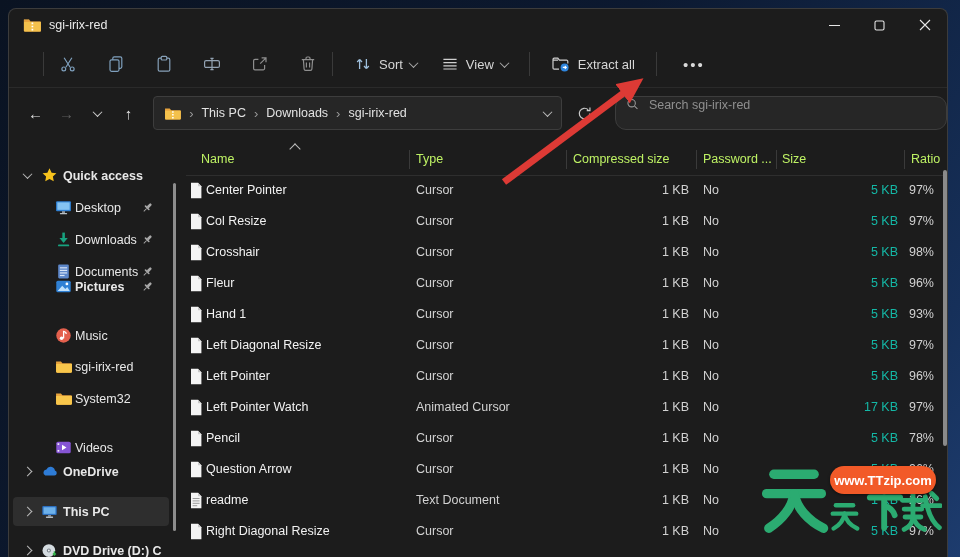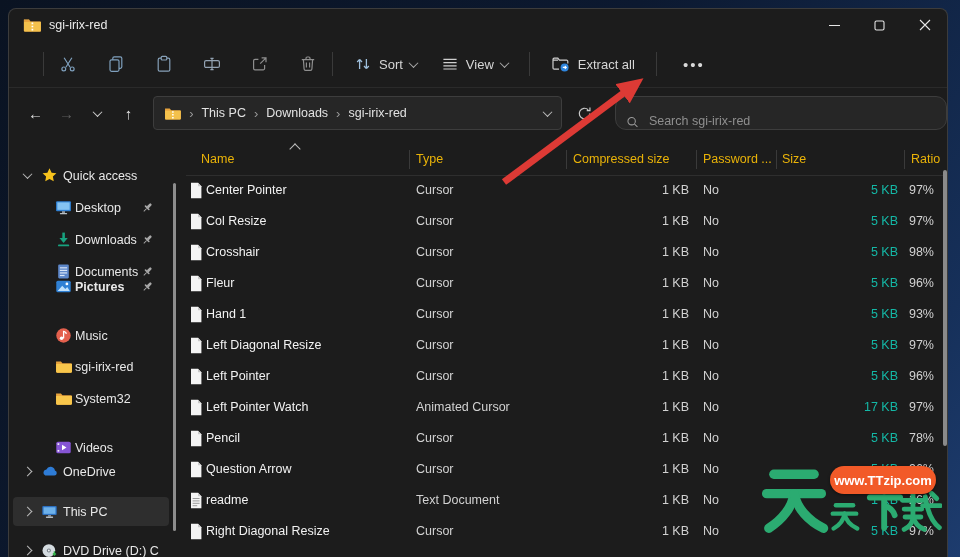--- a/index.html
+++ b/index.html
@@ -31,38 +31,38 @@
   .dots{color:#d9d9d9;font-size:15px;letter-spacing:2px;margin-left:14px;}
   
   .navrow{height:50px;display:flex;align-items:center;padding-left:14px;}
   .nav-ico{width:26px;height:26px;display:flex;align-items:center;justify-content:center;color:#e3e3e3;font-size:15px;margin-right:6px;}
   .nav-ico.disabled{color:#5f5f5f;}
   .addressbox{margin-left:6px;width:424px;height:34px;background:#262626;border:1px solid #3d3d3d;border-radius:4px;display:flex;align-items:center;box-sizing:border-box;padding:0 10px;}
   .crumb{font-size:12.5px;color:#e2e2e2;white-space:nowrap;}
   .crumb-sep{color:#9a9a9a;font-size:13px;margin:0 8px;}
   .addr-chev{margin-left:auto;}
   .refresh{width:30px;height:30px;margin-left:8px;display:flex;align-items:center;justify-content:center;}
-  .searchbox{margin-left:16px;width:344px;height:34px;background:#262626;border:1px solid #3d3d3d;border-radius:11px;display:flex;align-items:flex-end;box-sizing:border-box;padding:0 10px;}
+  .searchbox{margin-left:16px;width:344px;height:34px;background:#262626;border:1px solid #3d3d3d;border-radius:11px;display:flex;align-items:flex-start;box-sizing:border-box;padding:0 10px;}
   .searchbox input{background:transparent;border:none;outline:none;color:#bdbdbd;font-size:12.5px;width:100%;margin-left:8px;font-family:inherit;}
   .searchbox input::placeholder{color:#8f8f8f;}
   
   .content{position:absolute;left:0;top:130px;right:0;bottom:0;}
   .sidebar{position:absolute;left:0;top:4px;width:172px;bottom:0;}
   .side-item{position:absolute;left:4px;width:156px;height:29px;display:flex;align-items:center;border-radius:4px;font-size:12.5px;color:#e8e8e8;}
   .side-item.selected{background:#2e2e2e;}
   .side-item .expander{position:absolute;left:8px;width:12px;display:flex;justify-content:center;}
   .side-item .icon-slot{position:absolute;display:flex;width:17px;height:17px;}
   .side-item.lv0 .icon-slot{left:28px;} .side-item.lv1 .icon-slot{left:42px;}
   .side-item .lbl{position:absolute;white-space:nowrap;overflow:hidden;max-width:86px;}
-  .side-item.lv0 .lbl{left:50px;max-width:104px;} .side-item.lv1 .lbl{left:62px;}
+  .side-item.lv0 .lbl{left:50px;max-width:104px;font-weight:bold;} .side-item.lv1 .lbl{left:62px;}
   .side-item .pin-slot{position:absolute;left:128px;width:13px;height:13px;}
   .side-scroll{position:absolute;left:164px;top:44px;width:3px;height:348px;background:#8d8d8d;border-radius:2px;}
   
   .main{position:absolute;left:177px;top:0;width:763px;bottom:0;}
-  .lheader{position:absolute;left:0;top:5px;width:100%;height:31px;border-bottom:1px solid #2e2e2e;font-size:12.5px;color:#eab308;}
+  .lheader{position:absolute;left:0;top:5px;width:100%;height:31px;border-bottom:1px solid #2e2e2e;font-size:12.5px;color:#bef264;}
   .lheader .hcell{position:absolute;top:8px;white-space:nowrap;}
   .h-name{left:15px;}.h-type{left:230px;}.h-comp{left:387px;}.h-pass{left:517px;}.h-size{left:596px;}.h-ratio{left:725px;}
   .hsep{position:absolute;top:6px;width:1px;height:19px;background:#3a3a3a;}
   .sort-caret{position:absolute;left:105px;top:1px;width:7px;height:7px;border-left:1.3px solid #bdbdbd;border-top:1.3px solid #bdbdbd;transform:rotate(45deg);}
   .rows{position:absolute;left:0;top:36px;width:100%;bottom:0;}
   .frow{position:absolute;left:0;width:100%;height:31px;}
   .frow .fico{position:absolute;left:3px;top:7px;width:14px;height:17px;}
   .cell{position:absolute;top:8px;font-size:12.5px;color:#dedede;white-space:nowrap;}
   .c-name{left:20px;color:#f2f2f2;}
   .c-type{left:230px;color:#d2d2d2;}

